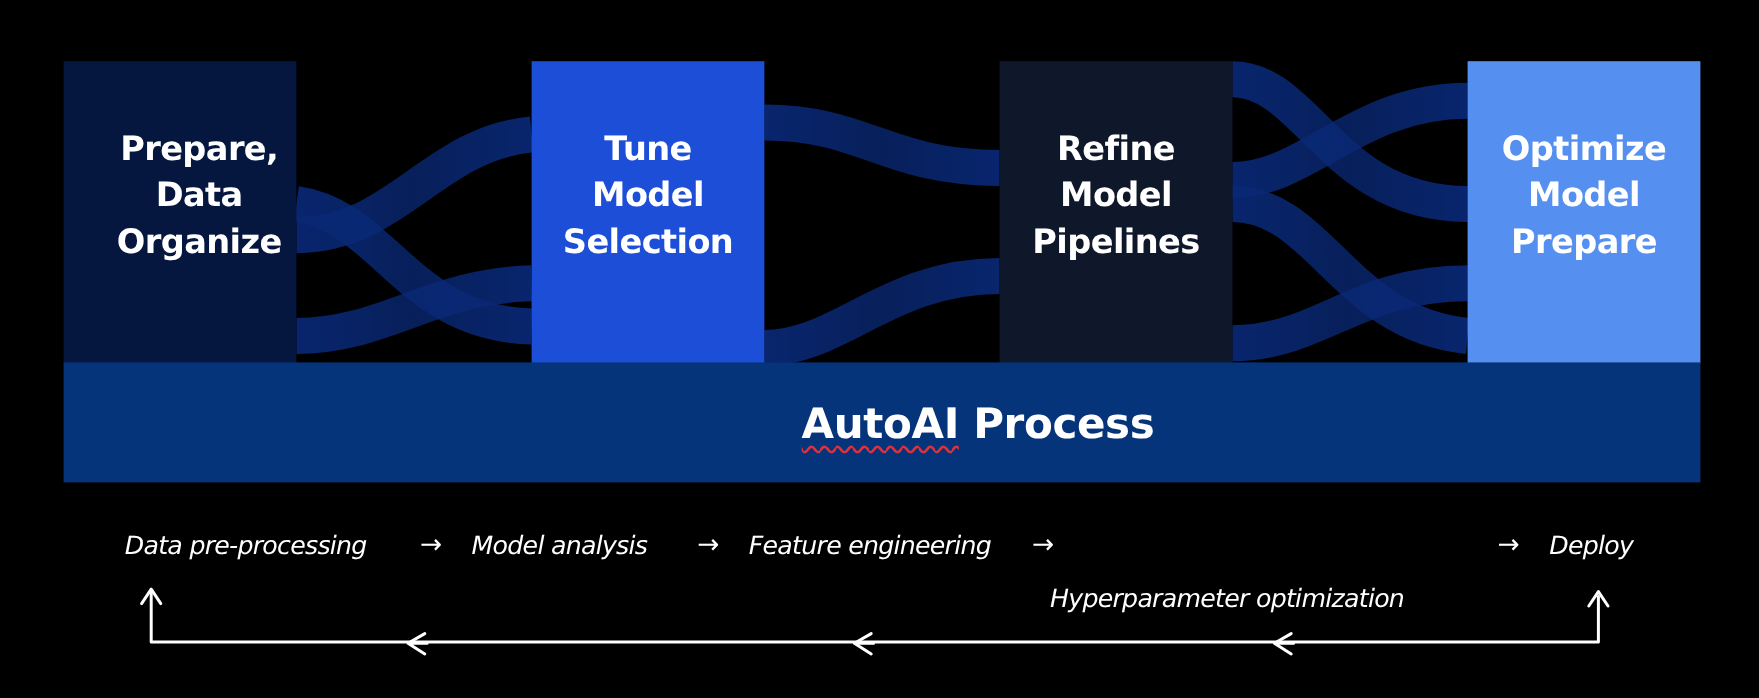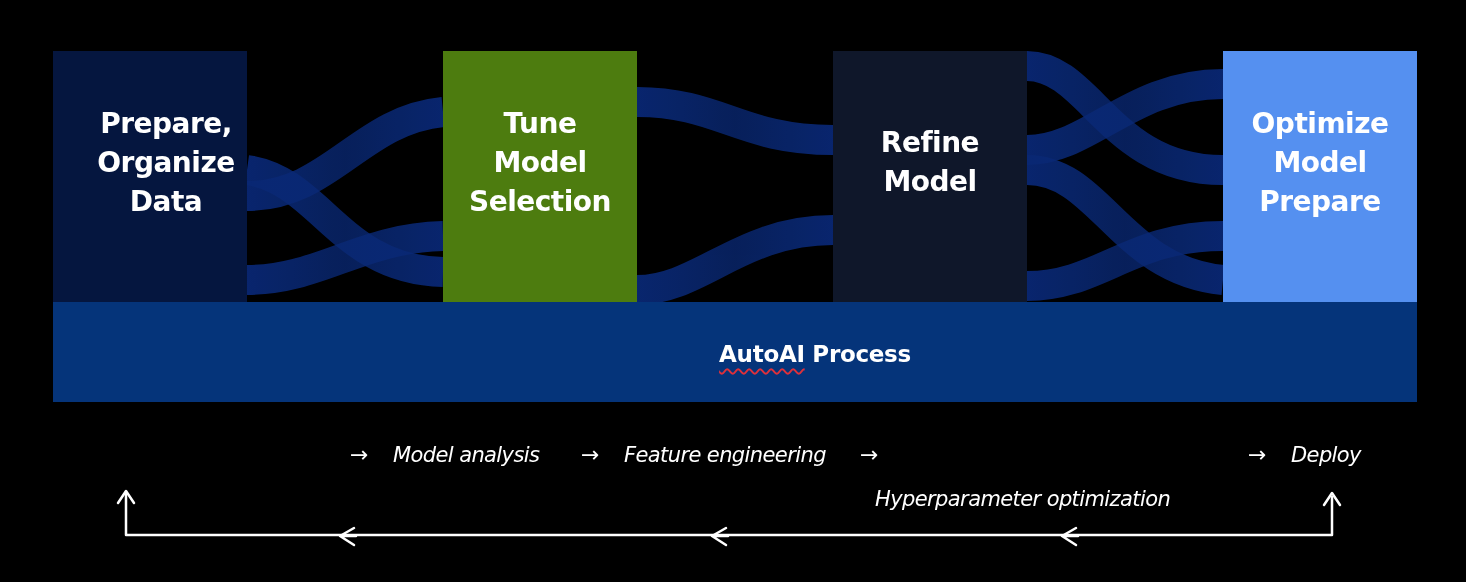--- a/index.html
+++ b/index.html
@@ -60,21 +60,21 @@
       width: 1364px;
       height: 100px;
       display: flex;
       align-items: center;
       justify-content: center;
     }
     .process-title {
       color: #ffffff;
       font-family: "DejaVu Sans", sans-serif;
       font-weight: bold;
-      font-size: 23px;
+      font-size: 35px;
       letter-spacing: -0.3px;
       position: relative;
       left: 80px;
       top: 2px;
     }
     .process-title .spell {
       text-decoration: underline wavy #e0303a;
       text-decoration-thickness: 1.5px;
       text-underline-offset: 6px;
     }
@@ -137,53 +137,55 @@
       <path d="M1027,66 C1090,66 1110,170 1223,170"></path>
       <path d="M1027,150 C1090,150 1130,84 1223,84"></path>
       <path d="M1027,170 C1100,170 1120,270 1223,280"></path>
       <path d="M1027,286 C1100,286 1130,236 1223,236"></path>
     </g>
   </svg>
 
   <div class="stage stage-1" style="background: rgb(5, 22, 63);">
     <div class="stage-label">
       <span>Prepare,</span>
+      <span>Data</span>
       <span>Organize</span>
-      <span>Data</span>
-    </div>
-  </div>
-  <div class="stage stage-2" style="background: #4d7c0f;">
+    </div>
+  </div>
+  <div class="stage stage-2" style="background: #1d4ed8;">
     <div class="stage-label">
       <span>Tune</span>
       <span>Model</span>
       <span>Selection</span>
     </div>
   </div>
   <div class="stage stage-3" style="background: #0f172a;">
     <div class="stage-label">
       <span>Refine</span>
       <span>Model</span>
+      <span>Pipelines</span>
     </div>
   </div>
   <div class="stage stage-4" style="background: rgb(85, 144, 240);">
     <div class="stage-label">
       <span>Optimize</span>
       <span>Model</span>
       <span>Prepare</span>
     </div>
   </div>
 
   <div class="process-bar" style="background: rgb(5, 52, 122);">
     <div class="process-title">
       <span class="spell">AutoAI</span>
       <span>Process</span>
     </div>
   </div>
 
   <div class="workflow">
+    <span class="wf-item" style="left:104px;">Data pre-processing</span>
     <span class="wf-arrow" style="left:350px;">→</span>
     <span class="wf-item" style="left:393px;">Model analysis</span>
     <span class="wf-arrow" style="left:581px;">→</span>
     <span class="wf-item" style="left:624px;text-align:right;">Feature engineering</span>
     <span class="wf-arrow" style="left:860px;">→</span>
     <span class="wf-item" style="left:875px;margin-top:44px;">Hyperparameter optimization</span>
     <span class="wf-arrow" style="left:1248px;">→</span>
     <span class="wf-item" style="left:1291px;">Deploy</span>
   </div>
 

